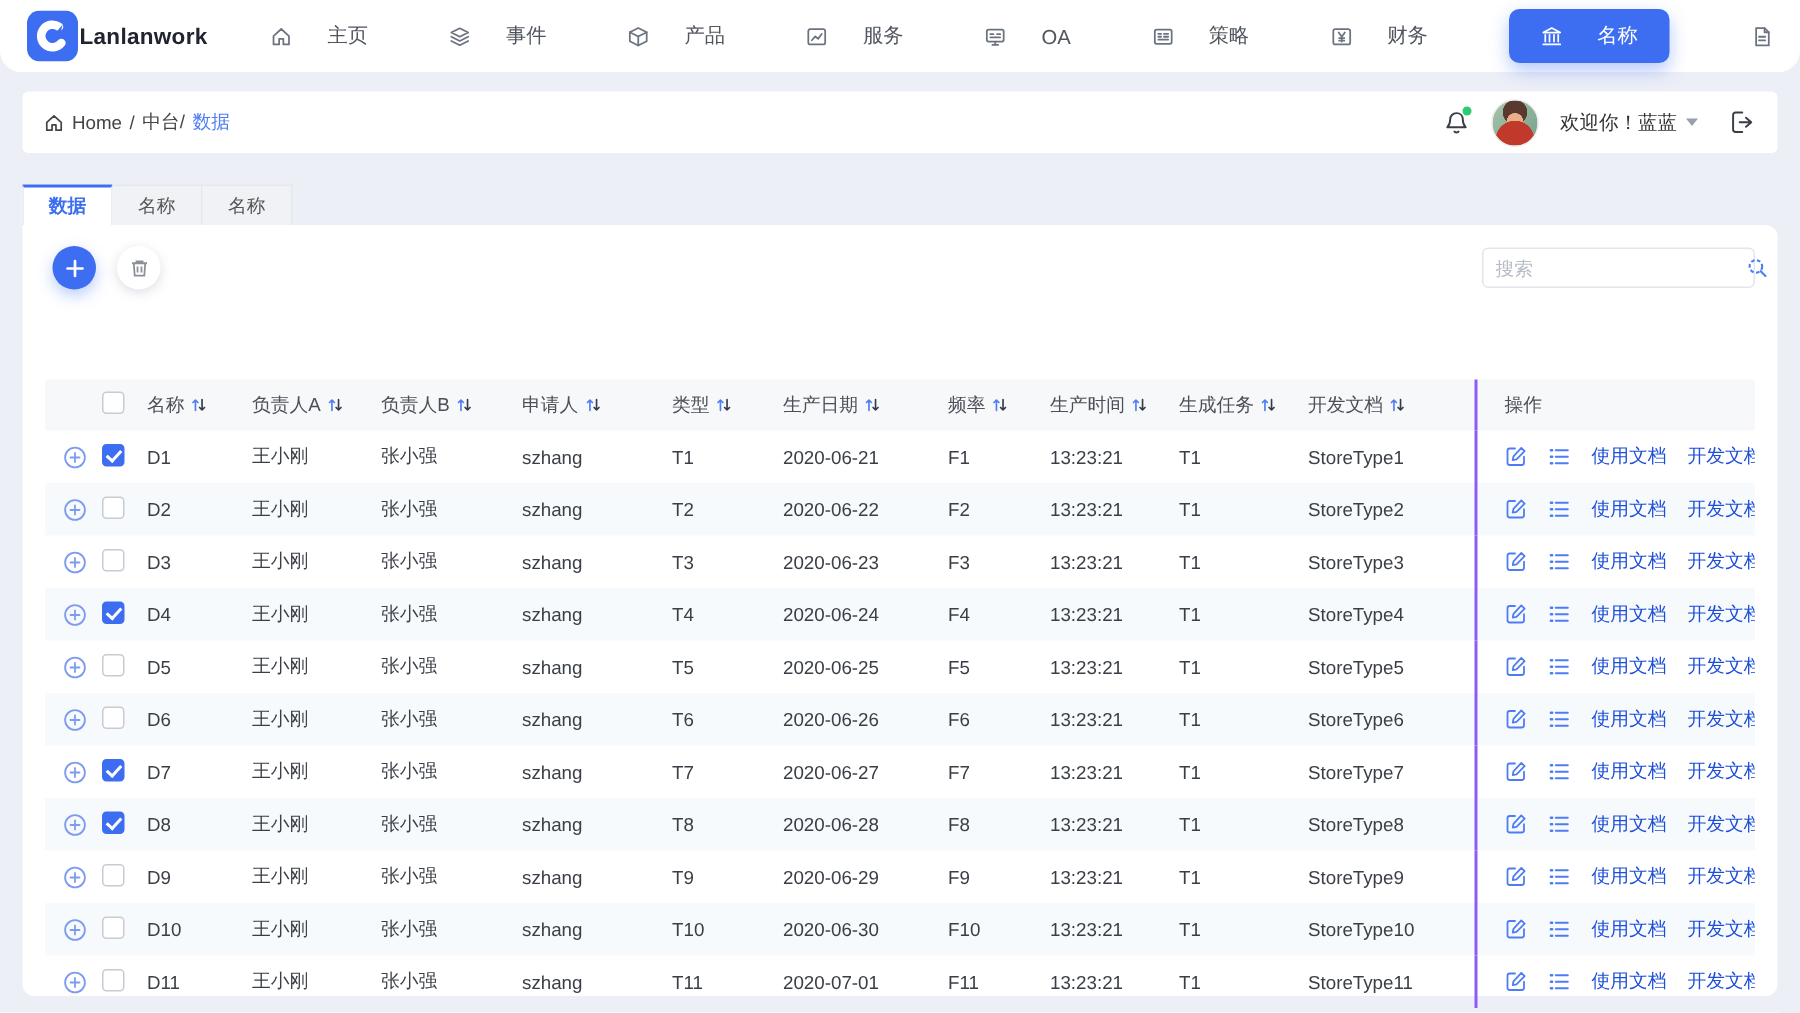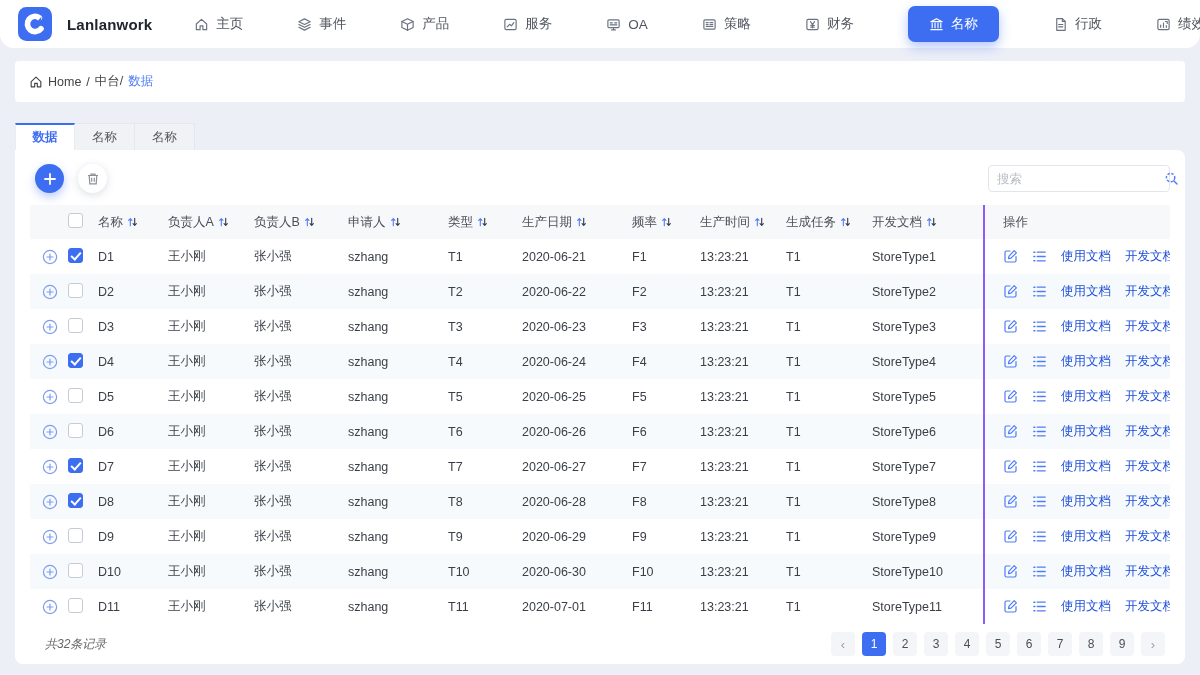--- a/index.html
+++ b/index.html
@@ -1,25 +1,25 @@
 <!DOCTYPE html>
 <html><head>
 <meta charset="utf-8">
 <style>
   * { margin:0; padding:0; box-sizing:border-box; }
   html,body { width:1200px; height:675px; }
   body { font-family:"Liberation Sans","DejaVu Sans",sans-serif; background:#EDEFF7; color:#333; overflow:hidden; }
 
   
   .topnav { height:48px; background:#fff; display:flex; align-items:center; padding:0 18px; border-radius:0 0 14px 14px; }
-  .brand { display:flex; align-items:center; gap:15px; width:150px; }
+  .brand { display:flex; align-items:center; gap:1px; width:150px; }
   .logo { width:34px; height:34px; flex:0 0 34px; }
   .brand-name { font-size:15px; font-weight:bold; color:#20242e; letter-spacing:.2px; }
   .nav-menu { flex:1; display:flex; align-items:center; justify-content:flex-start; gap:54px; padding-left:42px; }
-  .nav-item { display:flex; align-items:center; gap:7px; font-size:13.5px; color:#50555e; cursor:pointer; white-space:nowrap; }
+  .nav-item { display:flex; align-items:center; gap:23px; font-size:13.5px; color:#50555e; cursor:pointer; white-space:nowrap; }
   .nav-item .ni { display:flex; color:#6b7280; }
   .nav-item.active { background:#3D6EF2; color:#fff; padding:9px 21px; border-radius:7px; box-shadow:0 5px 12px rgba(61,110,242,.38); }
   .nav-item.active .ni { color:#fff; }
 
   
   .crumbbar { margin:13px 15px 0; height:41px; background:#fff; border-radius:4px; display:flex; align-items:center; padding:0 14px; }
   .crumbs { display:flex; align-items:center; gap:5px; font-size:12.5px; color:#444; }
   .crumbs .blue { color:#4E7CF5; }
   .crumb-right { margin-left:auto; display:flex; align-items:center; gap:14px; }
   .bellwrap { position:relative; display:flex; cursor:pointer; color:#3a3f47; }
@@ -35,21 +35,21 @@
   .logout { display:flex; color:#3a3f47; cursor:pointer; margin-left:6px; }
 
   
   .tabs { margin:21px 15px 0; display:flex; height:27px; }
   .tab { width:60px; display:flex; align-items:center; justify-content:center; font-size:12.5px; color:#555;
          background:#F0F2F6; border:1px solid #E4E7EC; border-bottom:none; cursor:pointer; }
   .tab + .tab { border-left:none; }
   .tab.active { background:#fff; color:#3D6EF2; border-top:2px solid #3D6EF2; border-left:1px solid #E9ECF1; border-right:1px solid #E9ECF1; font-weight:bold; }
 
   
-  .card { margin:0 15px; background:#fff; border-radius:0 8px 8px 8px; padding:12px 15px 0; height:514px; display:flex; flex-direction:column; }
+  .card { margin:0 15px; background:#fff; border-radius:0 8px 8px 8px; padding:12px 15px 0; height:514px; display:flex; flex-direction:column;gap:48px; }
   .toolbar { display:flex; align-items:center; margin:2px 0 12px; }
   .btn-round { width:29px; height:29px; border-radius:50%; display:flex; align-items:center; justify-content:center; cursor:pointer; border:none; }
   .btn-add { background:#3D6EF2; color:#fff; box-shadow:0 4px 10px rgba(61,110,242,.35); margin-left:5px; }
   .btn-del { background:#fff; color:#8a9099; box-shadow:0 2px 8px rgba(60,70,100,.18); margin-left:14px; }
   .searchbox { margin-left:auto; width:182px; height:27px; border:1px solid #E2E6EC; border-radius:4px; display:flex; align-items:center; padding:0 8px; gap:6px; }
   .searchbox input { flex:1; border:none; outline:none; font-size:12.5px; color:#333; font-family:inherit; background:transparent; }
   .searchbox input::placeholder { color:#b7bcc5; }
   .search-ic { color:#4E7CF5; display:flex; cursor:pointer; }
 
   
@@ -184,20 +184,40 @@
 
 <div class="crumbbar">
   <div class="crumbs">
     <svg width="14" height="14" viewBox="0 0 16 16" fill="none" stroke="#444" stroke-width="1.3">
         <path d="M2.5 7.5 8 2.5l5.5 5v6h-4v-4h-3v4h-4z" stroke-linejoin="round"></path>
       </svg>
     <span>Home</span>
     <span>/</span>
     <span>中台/</span>
     <span class="blue">数据</span>
+  </div>
+  <div class="crumb-right">
+    <span class="bellwrap">
+      <svg width="18" height="18" viewBox="0 0 18 18" fill="none" stroke="#3a3f47" stroke-width="1.3">
+          <path d="M9 2.4c-2.6 0-4.2 1.9-4.2 4.3 0 3-1.2 4.4-1.9 5.1h12.2c-.7-.7-1.9-2.1-1.9-5.1 0-2.4-1.6-4.3-4.2-4.3z" stroke-linejoin="round"></path>
+          <path d="M7.4 14.2a1.7 1.7 0 0 0 3.2 0"></path>
+        </svg>
+      <span class="bell-dot"></span>
+    </span>
+    <span class="avatar"></span>
+    <span class="welcome">
+      <span>欢迎你！蓝蓝</span>
+      <span class="caret"></span>
+    </span>
+    <span class="logout">
+      <svg width="19" height="19" viewBox="0 0 19 19" fill="none" stroke="#3a3f47" stroke-width="1.3">
+          <path d="M9.5 3H5a1.6 1.6 0 0 0-1.6 1.6v9.8A1.6 1.6 0 0 0 5 16h4.5" stroke-linecap="round"></path>
+          <path d="M12 6.5 15.5 9.5 12 12.5M15.2 9.5H7.8" stroke-linecap="round" stroke-linejoin="round"></path>
+        </svg>
+    </span>
   </div>
 </div>
 
 <div class="tabs">
   <div class="tab active">
       <span>数据</span>
     </div>
   <div class="tab">
       <span>名称</span>
     </div>

